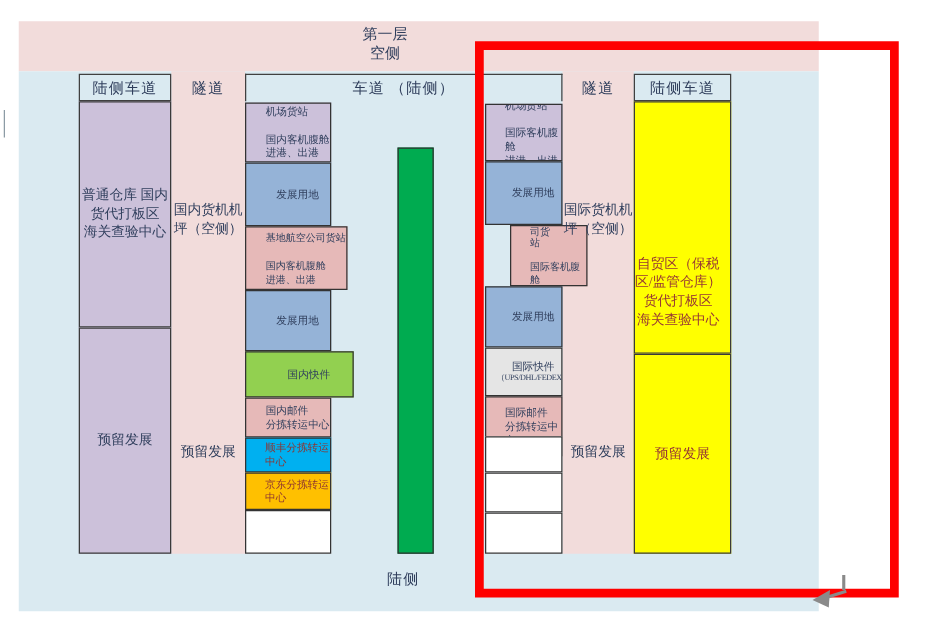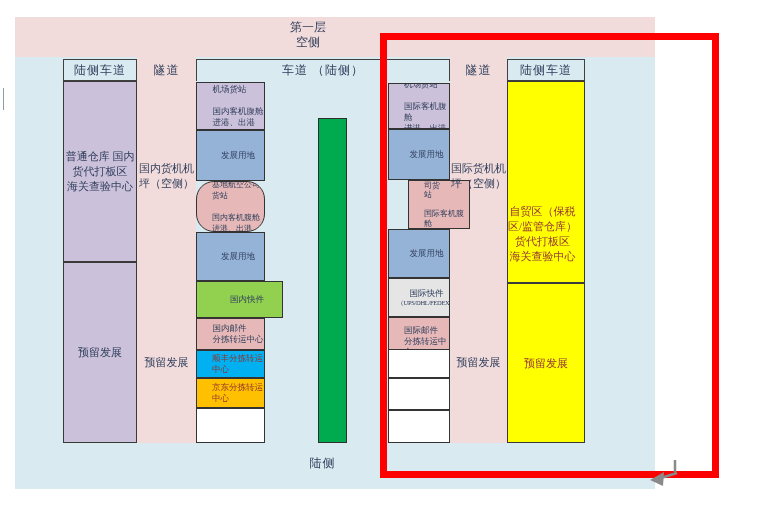--- a/index.html
+++ b/index.html
@@ -58,21 +58,21 @@
 
   <div class="abs tztxt" style="left:137px;top:161px;width:59px;">国内货机机
 坪（空侧）</div>
   <div class="abs tztxt" style="left:137px;top:355px;width:59px;">预留发展</div>
 
   <div class="blk" style="left: 196px; top: 82px; width: 69px; height: 48px; background-color: rgb(204, 193, 218); color: rgb(47, 62, 92);">机场货站
 
 国内客机腹舱
 进港、出港</div>
   <div class="blk" style="left: 196px; top: 130px; width: 69px; height: 51px; background-color: rgb(149, 179, 215); color: rgb(47, 62, 92);">发展用地</div>
-  <div class="blk tight" style="left: 196px; top: 181px; width: 69px; height: 51px; background-color: rgb(230, 185, 184); color: rgb(47, 62, 92); border-radius: 18px;">基地航空公司货站
+  <div class="blk tight" style="left: 196px; top: 181px; width: 82px; height: 51px; background-color: rgb(230, 185, 184); color: rgb(47, 62, 92);">基地航空公司货站
 
 国内客机腹舱
 进港、出港</div>
   <div class="blk" style="left: 196px; top: 232px; width: 69px; height: 49px; background-color: rgb(149, 179, 215); color: rgb(47, 62, 92);">发展用地</div>
   <div class="blk" style="left: 196px; top: 281px; width: 87px; height: 37px; background-color: rgb(146, 208, 80); color: rgb(47, 62, 92);">国内快件</div>
   <div class="blk" style="left: 196px; top: 318px; width: 69px; height: 32px; background-color: rgb(230, 185, 184); color: rgb(47, 62, 92);">国内邮件
 分拣转运中心</div>
   <div class="blk" style="left: 196px; top: 350px; width: 69px; height: 28px; background-color: rgb(0, 176, 240); color: rgb(141, 52, 48);">顺丰分拣转运中心</div>
   <div class="blk" style="left: 196px; top: 378px; width: 69px; height: 30px; background-color: rgb(255, 192, 0); color: rgb(141, 52, 48);">京东分拣转运中心</div>
   <div class="blk" style="left: 196px; top: 408px; width: 69px; height: 35px; background-color: rgb(255, 255, 255);"></div>

